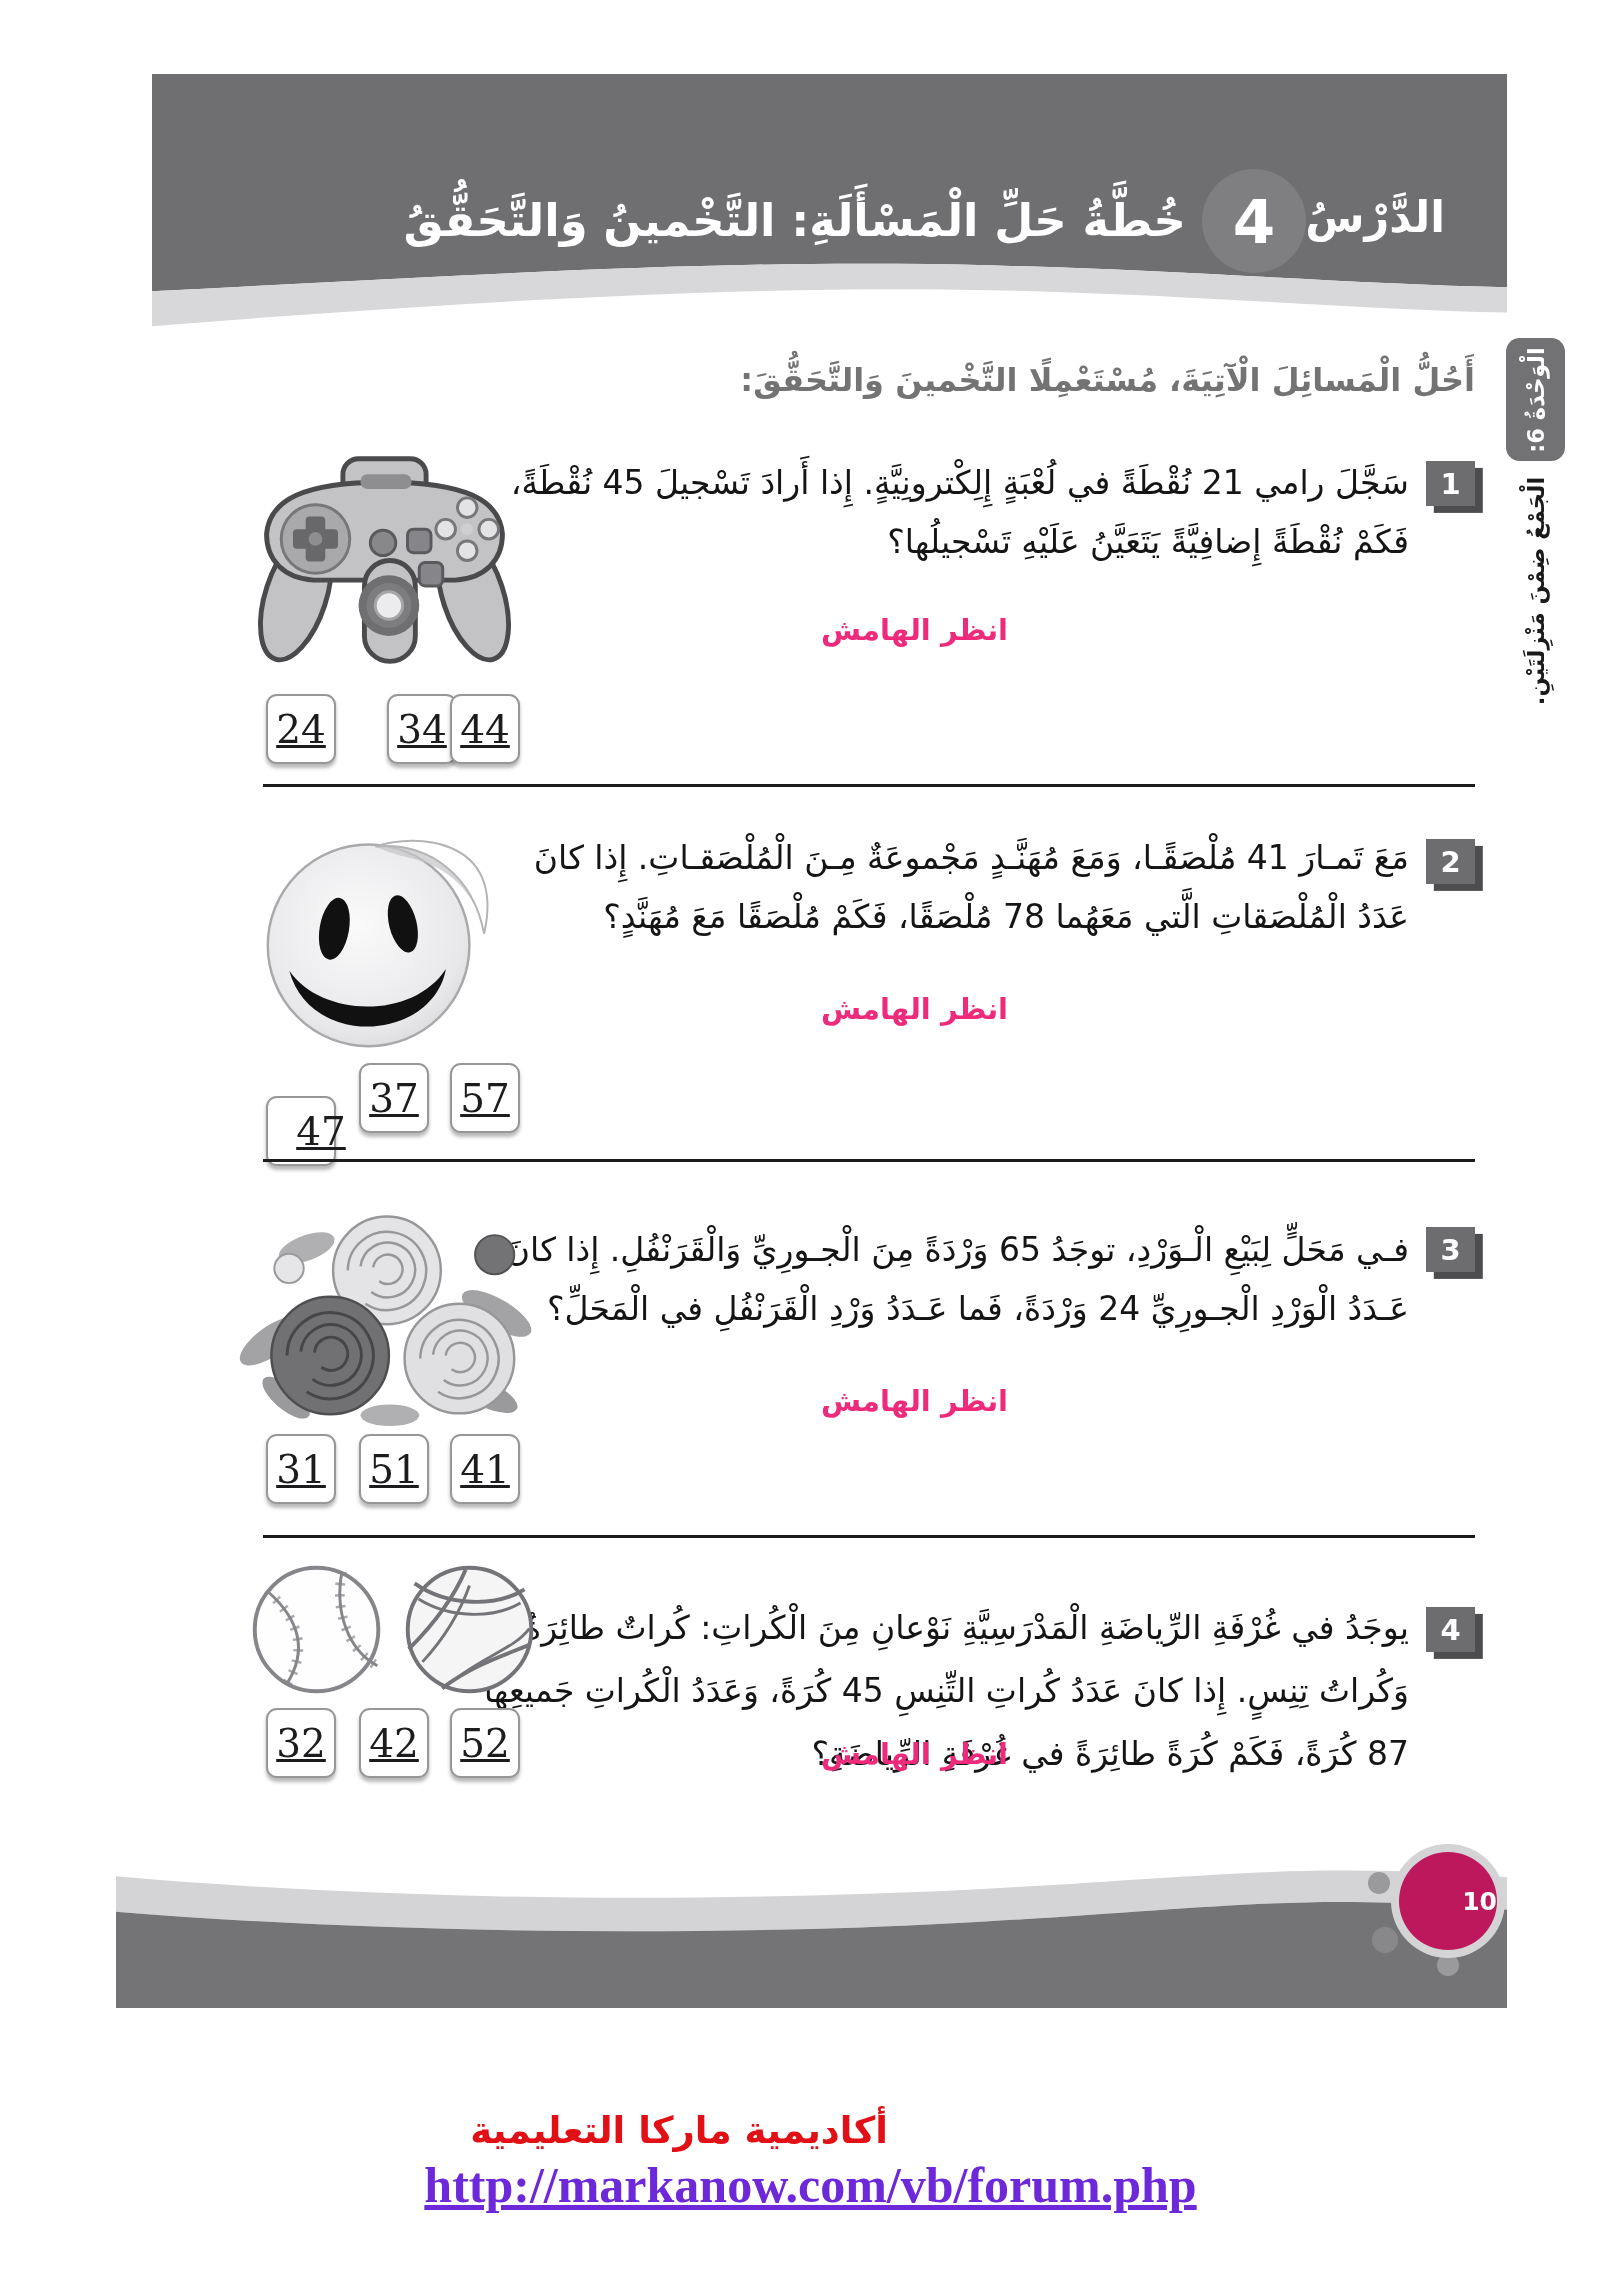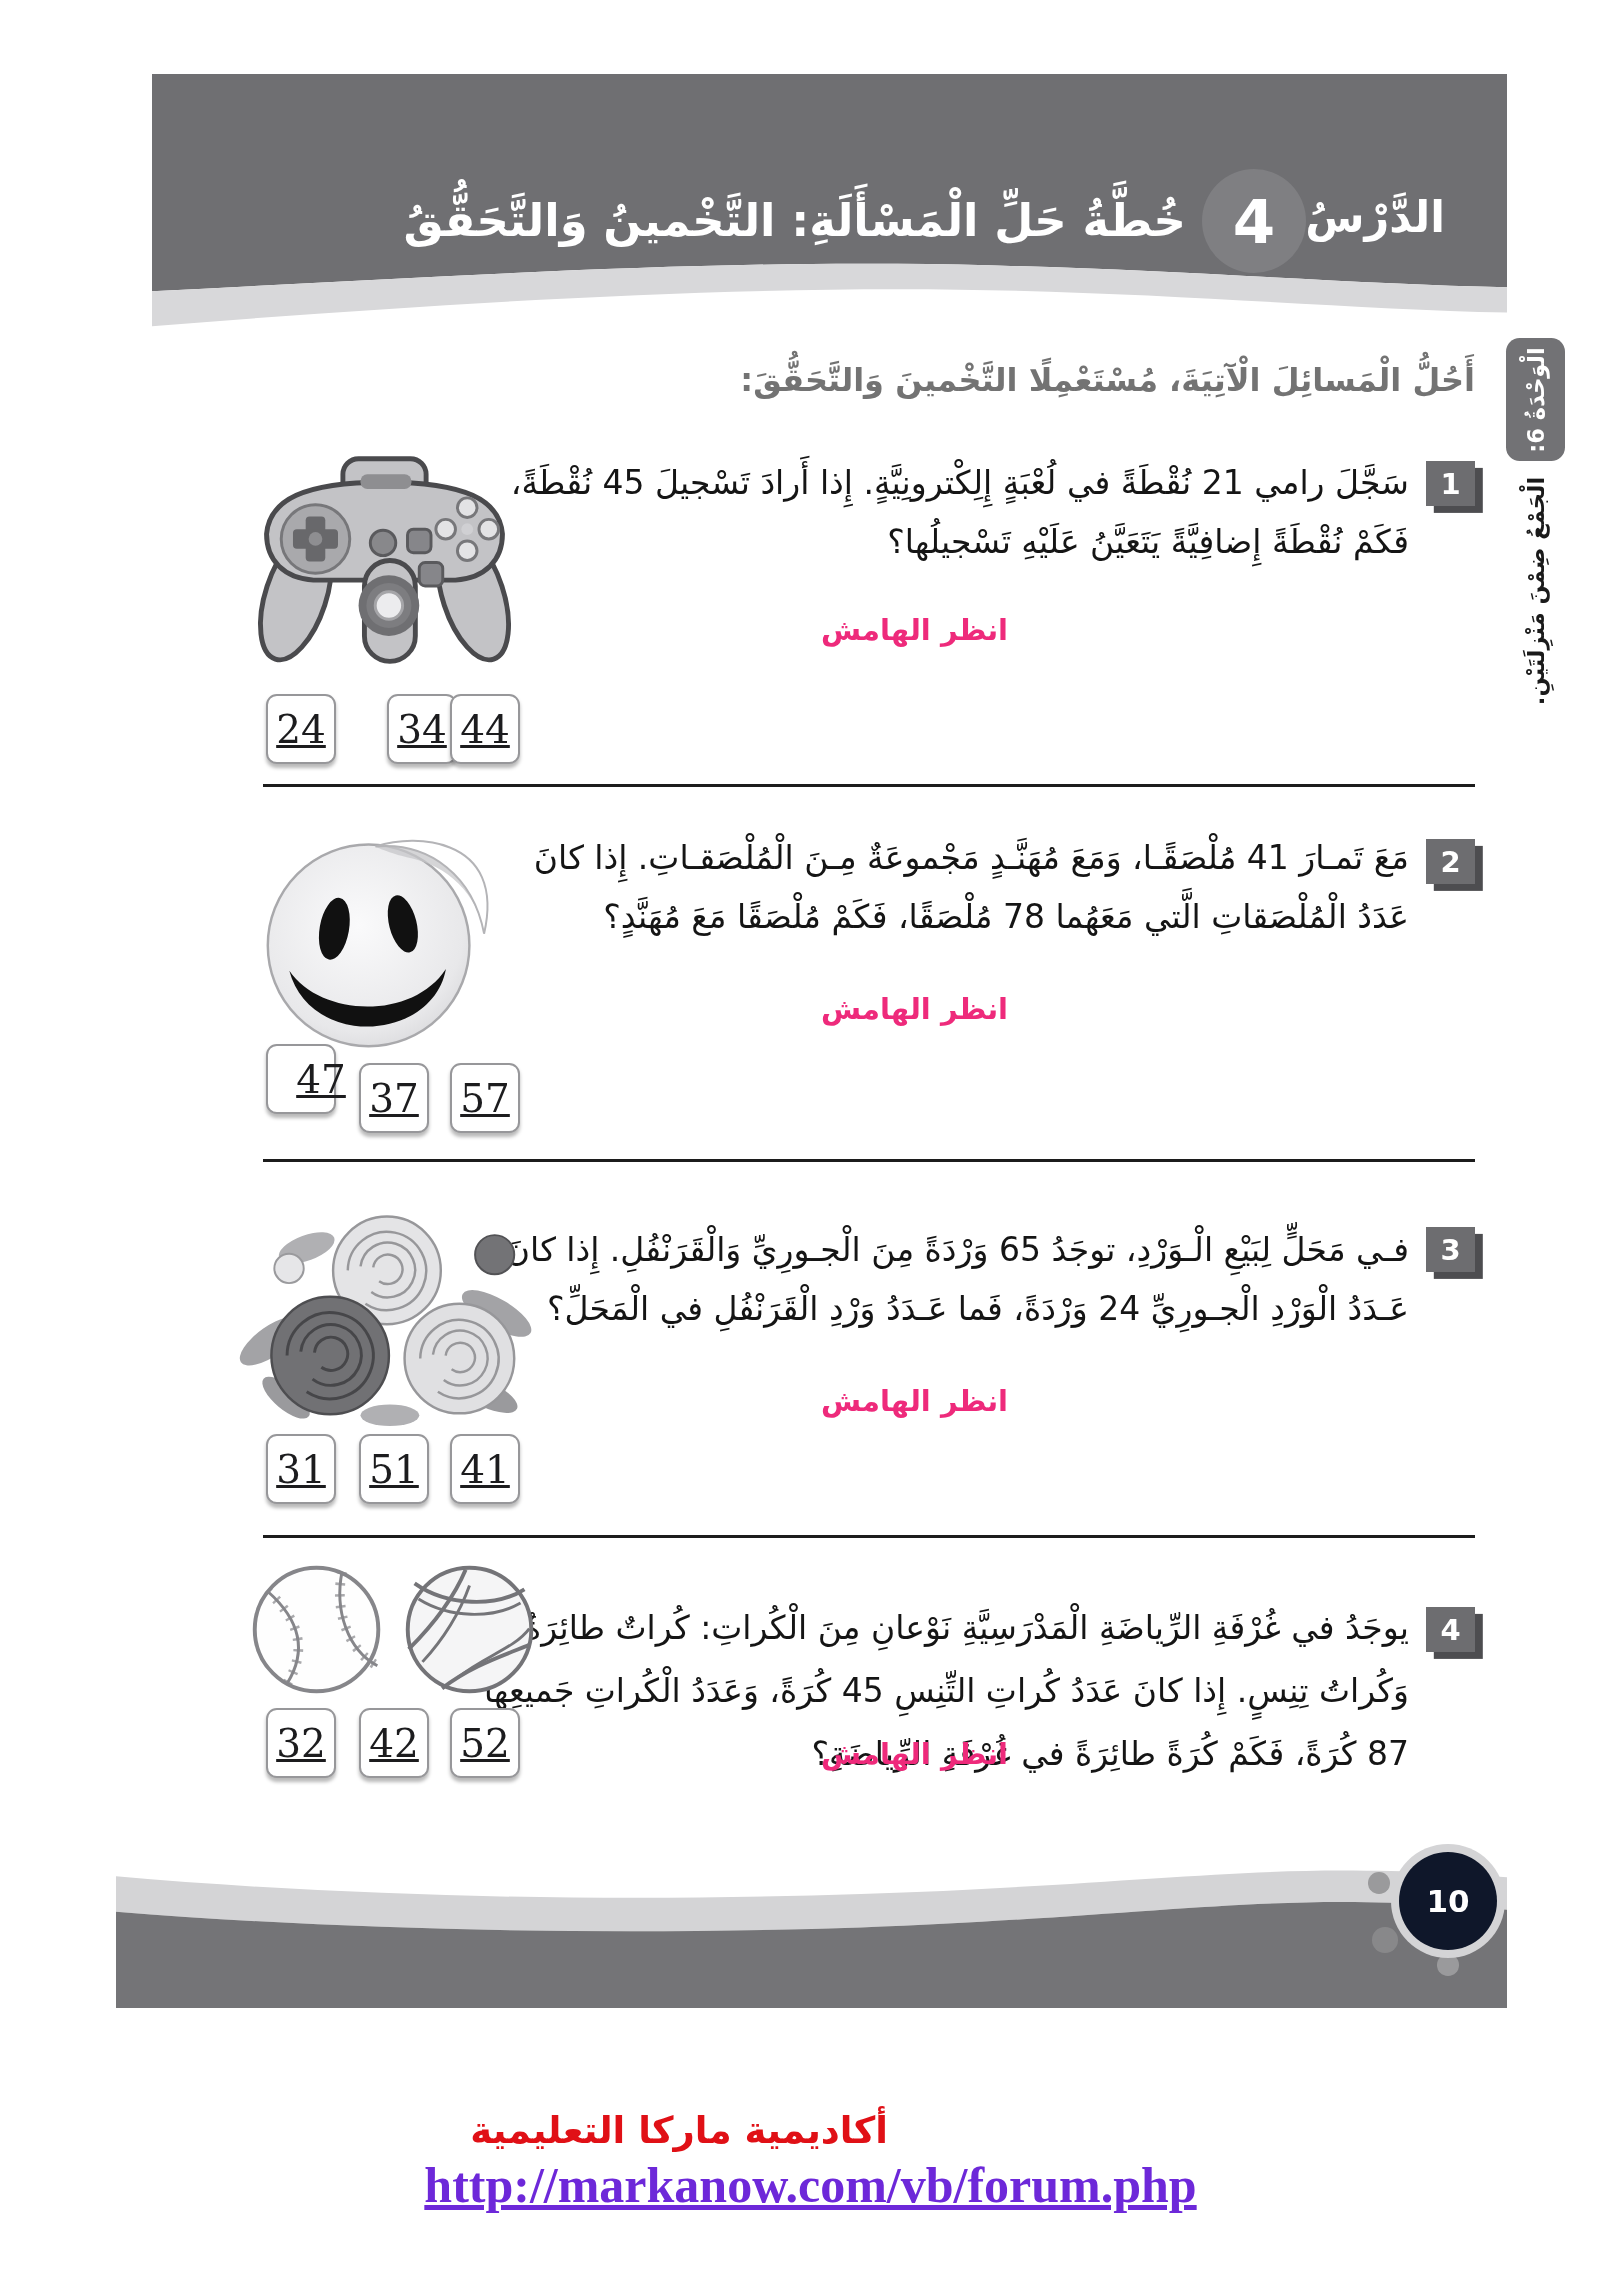--- a/index.html
+++ b/index.html
@@ -39,22 +39,22 @@
   .ptext .pline{line-height:59px;white-space:nowrap;}
   .note{position:absolute;left:821px;color:#ee2a7b;font-size:29px;font-weight:bold;direction:rtl;white-space:nowrap;}
   .abox{position:absolute;width:70px;height:70px;background:#fff;border:2.9px solid #97979a;border-radius:10.8px;
         box-sizing:border-box;display:flex;align-items:center;justify-content:center;
         font-family:"DejaVu Serif",serif;font-size:39px;color:#1c1c1e;box-shadow:0 3.9px 3.9px rgba(0,0,0,.28);text-decoration:underline;}
   .divider{position:absolute;left:263px;width:1212px;height:2.9px;background:#1c1c1c;}
 
   
   .bottom-wave{position:absolute;left:116px;top:1841px;width:1391px;height:169px;}
   .page-ring{position:absolute;left:1391px;top:1844px;width:114px;height:114px;border-radius:50%;background:#d4d4d6;}
-  .page-circle{position:absolute;left:1399px;top:1852px;width:98px;height:98px;border-radius:50%;background:#0f172a;
-               color:#fff;display:flex;align-items:center;justify-content:center;font-size:31px;font-weight:bold;}
+  .page-circle{position:absolute;left:1399px;top:1852px;width:98px;height:98px;border-radius:50%;background:#be185d;
+               color:#fff;display:flex;align-items:center;justify-content:flex-end;font-size:25px;font-weight:bold;}
   .dot{position:absolute;border-radius:50%;}
 
   
   .footer-academy{position:absolute;left:0;top:2109px;width:1358px;text-align:center;color:#e01016;
                   font-size:37px;font-weight:bold;direction:rtl;}
   .footer-url{position:absolute;left:0;top:2156px;width:1621px;text-align:center;}
   .footer-url a{font-family:"Liberation Serif",serif;font-size:50px;font-weight:bold;color:#6d28d9;
                 text-decoration:underline;}
 </style>
 </head>
@@ -145,21 +145,21 @@
       </radialGradient>
     </defs>
     <circle cx="133" cy="122" r="103" fill="url(#stickerG)" stroke="#a9a9ac" stroke-width="2.5"></circle>
     <ellipse cx="168" cy="100" rx="14" ry="30" transform="rotate(-14 168 100)" fill="#111"></ellipse>
     <path d="M140,21 C196,16 240,52 251,110 C244,70 215,40 172,32 C160,29 148,25 140,21 Z" fill="#c7c7ca" opacity="0.75"></path>
     <path d="M140,21 C196,16 240,52 251,110 C262,62 246,34 216,22 C192,12 162,14 140,21 Z" fill="#ffffff" stroke="#b4b4b7" stroke-width="2"></path>
     <ellipse cx="98" cy="105" rx="15" ry="32" transform="rotate(10 98 105)" fill="#111"></ellipse>
     <path d="M52,148 C85,196 178,198 212,146 C205,186 162,210 118,204 C84,199 60,178 52,148 Z" fill="#111"></path>
   </svg>
 
-  <div class="abox" style="left:266px;top:1044px;padding-left:40px;">
+  <div class="abox" style="left:266px;top:1096px;padding-left:40px;">
     <span>47</span>
   </div>
   <div class="abox" style="left:359px;top:1063px;">
     <span>37</span>
   </div>
   <div class="abox" style="left:450px;top:1063px;">
     <span>57</span>
   </div>
   <div class="divider" style="top:1159px;"></div>
 

